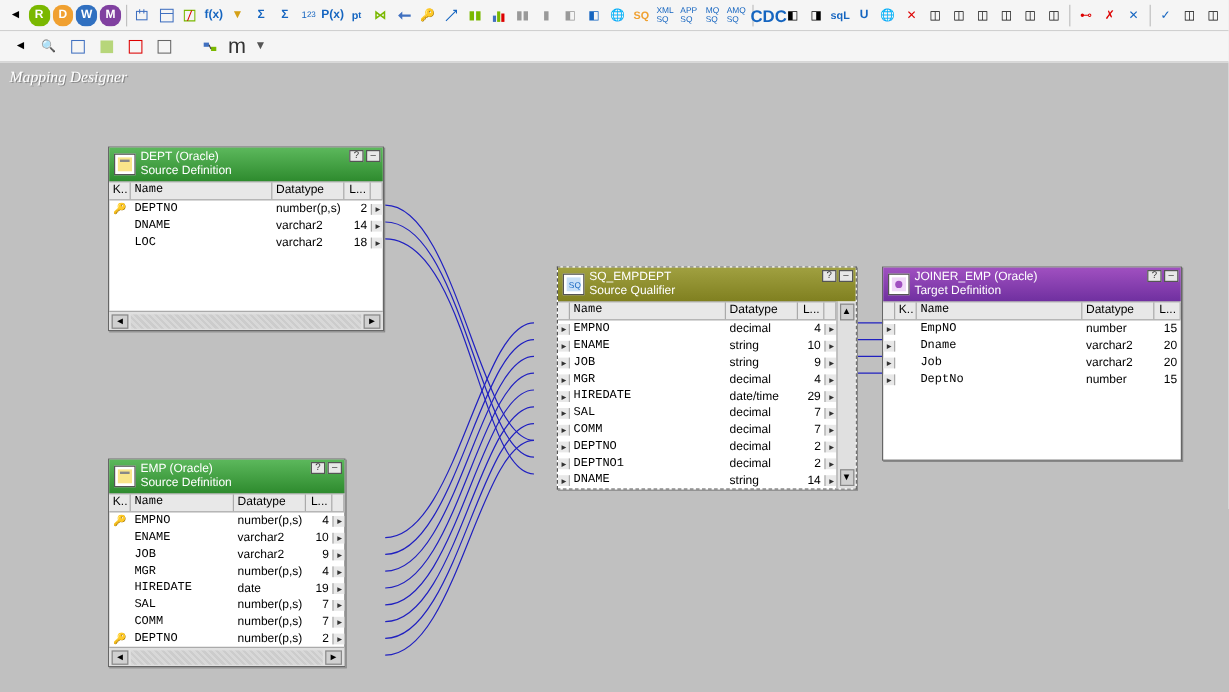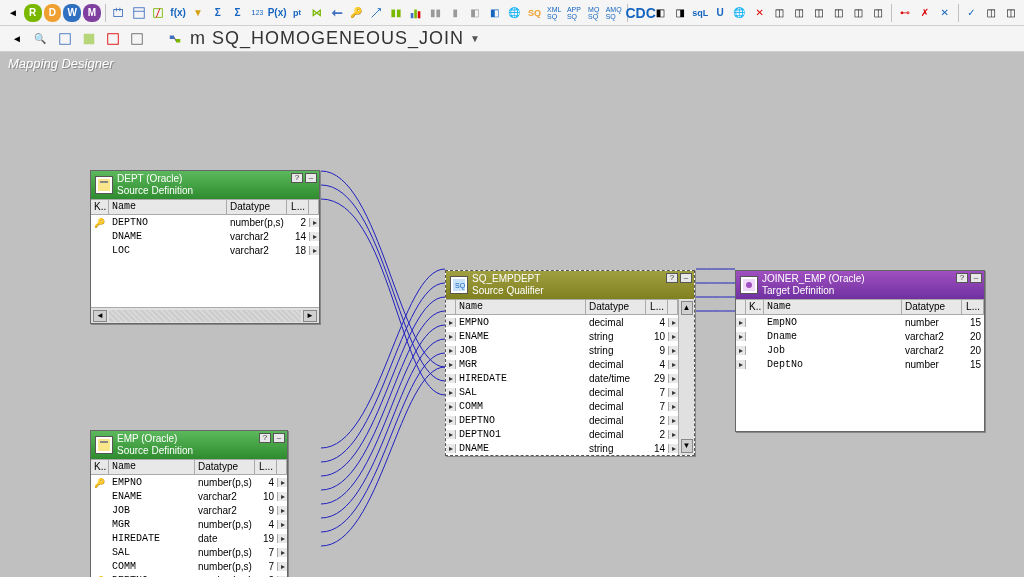--- a/index.html
+++ b/index.html
@@ -11,24 +11,24 @@
   .tb-icon { width: 18px; height: 18px; display: flex; align-items: center; justify-content: center; font-size: 10px; border: 1px solid transparent; }
   .tb-icon svg { width: 14px; height: 14px; }
   .tb-sep { width: 1px; height: 18px; background: #c0c0c0; margin: 0 2px; }
 
   .second-row { height: 26px; background: #f5f5f5; border-bottom: 1px solid #d0d0d0; display: flex; align-items: center; padding: 0 8px; gap: 6px; position: relative; z-index: 5; }
   .mapping-name { font-family: Arial, sans-serif; font-size: 18px; letter-spacing: 1px; color: #333; display: flex; align-items: center; gap: 6px; }
   .dropdown-caret { font-size: 10px; color: #555; }
 
   
   .canvas { position: absolute; top: 52px; left: 0; right: 0; bottom: 0; background: #c0c0c0; }
-  .canvas-label { position: absolute; top: 4px; left: 8px; font-style: italic; font-family: Liberation Sans, sans-serif; color: #fff; text-shadow: 1px 1px 0 #888; font-size: 13px; }
+  .canvas-label { position: absolute; top: 4px; left: 8px; font-style: italic; font-family: Liberation Serif, serif; color: #fff; text-shadow: 1px 1px 0 #888; font-size: 13px; }
 
   
-  .obj { position: absolute; background: #fff; border: 1px solid #666; box-shadow: 1px 1px 0 #888; margin-top: 48px; }
+  .obj { position: absolute; background: #fff; border: 1px solid #666; box-shadow: 1px 1px 0 #888; }
   .obj .title { height: 28px; display: flex; align-items: center; padding: 0 4px; position: relative; color: #fff; font-size: 10px; line-height: 12px; }
   .title-icon { width: 18px; height: 18px; background: #fff; border: 1px solid #555; margin-right: 4px; display: flex; align-items: center; justify-content: center; }
   .title-icon svg { width: 12px; height: 12px; }
   .title-text { display: flex; flex-direction: column; }
   .title-ctrl { position: absolute; right: 2px; top: 2px; display: flex; gap: 2px; }
   .title-ctrl span { width: 12px; height: 10px; background: #e8e8e8; border: 1px solid #555; font-size: 8px; text-align: center; line-height: 8px; color: #333; }
 
   .source-title { background: linear-gradient(#5cb85c, #2e8b2e); }
   .sq-title { background: linear-gradient(#a0a040, #808020); }
   .target-title { background: linear-gradient(#a050c0, #7030a0); }
@@ -174,21 +174,20 @@
     <span style="width:8px"></span>
     <span class="tb-icon">
         <svg viewBox="0 0 16 16">
           <rect x="2" y="4" width="5" height="4" fill="#4070c0"></rect>
           <rect x="9" y="8" width="5" height="4" fill="#7ab800"></rect>
           <path d="M7 6l2 4" stroke="#333"></path>
         </svg>
       </span>
     <div class="mapping-name">
       <span>m</span>
-      <span>SQ_HOMOGENEOUS_JOIN</span>
       <span class="dropdown-caret">▼</span>
     </div>
   </div>
 
   <div class="canvas">
     <div class="canvas-label">Mapping Designer</div>
 
     <svg class="links" width="1024" height="525">
       <g stroke="#2020c0" stroke-width="1" fill="none">
 
@@ -349,21 +348,21 @@
             <div class="port-arrow">▸</div>
           </div>
         </div>
       <div class="scrollbar-h">
         <div class="btn">◄</div>
         <div class="track"></div>
         <div class="btn">►</div>
       </div>
     </div>
 
-    <div class="obj" style="left:445px; top:170px; width:250px; border:1px dashed #555;">
+    <div class="obj" style="left:464px; top:170px; width:250px; border:1px dashed #555;">
       <div class="title sq-title">
         <div class="title-icon">
             <svg viewBox="0 0 12 12">
               <rect width="12" height="12" fill="#c8e0f8"></rect>
               <text x="2" y="9" font-size="7" fill="#1565c0">SQ</text>
             </svg>
           </div>
         <div class="title-text">
             <span>SQ_EMPDEPT</span>
             <span>Source Qualifier</span>

